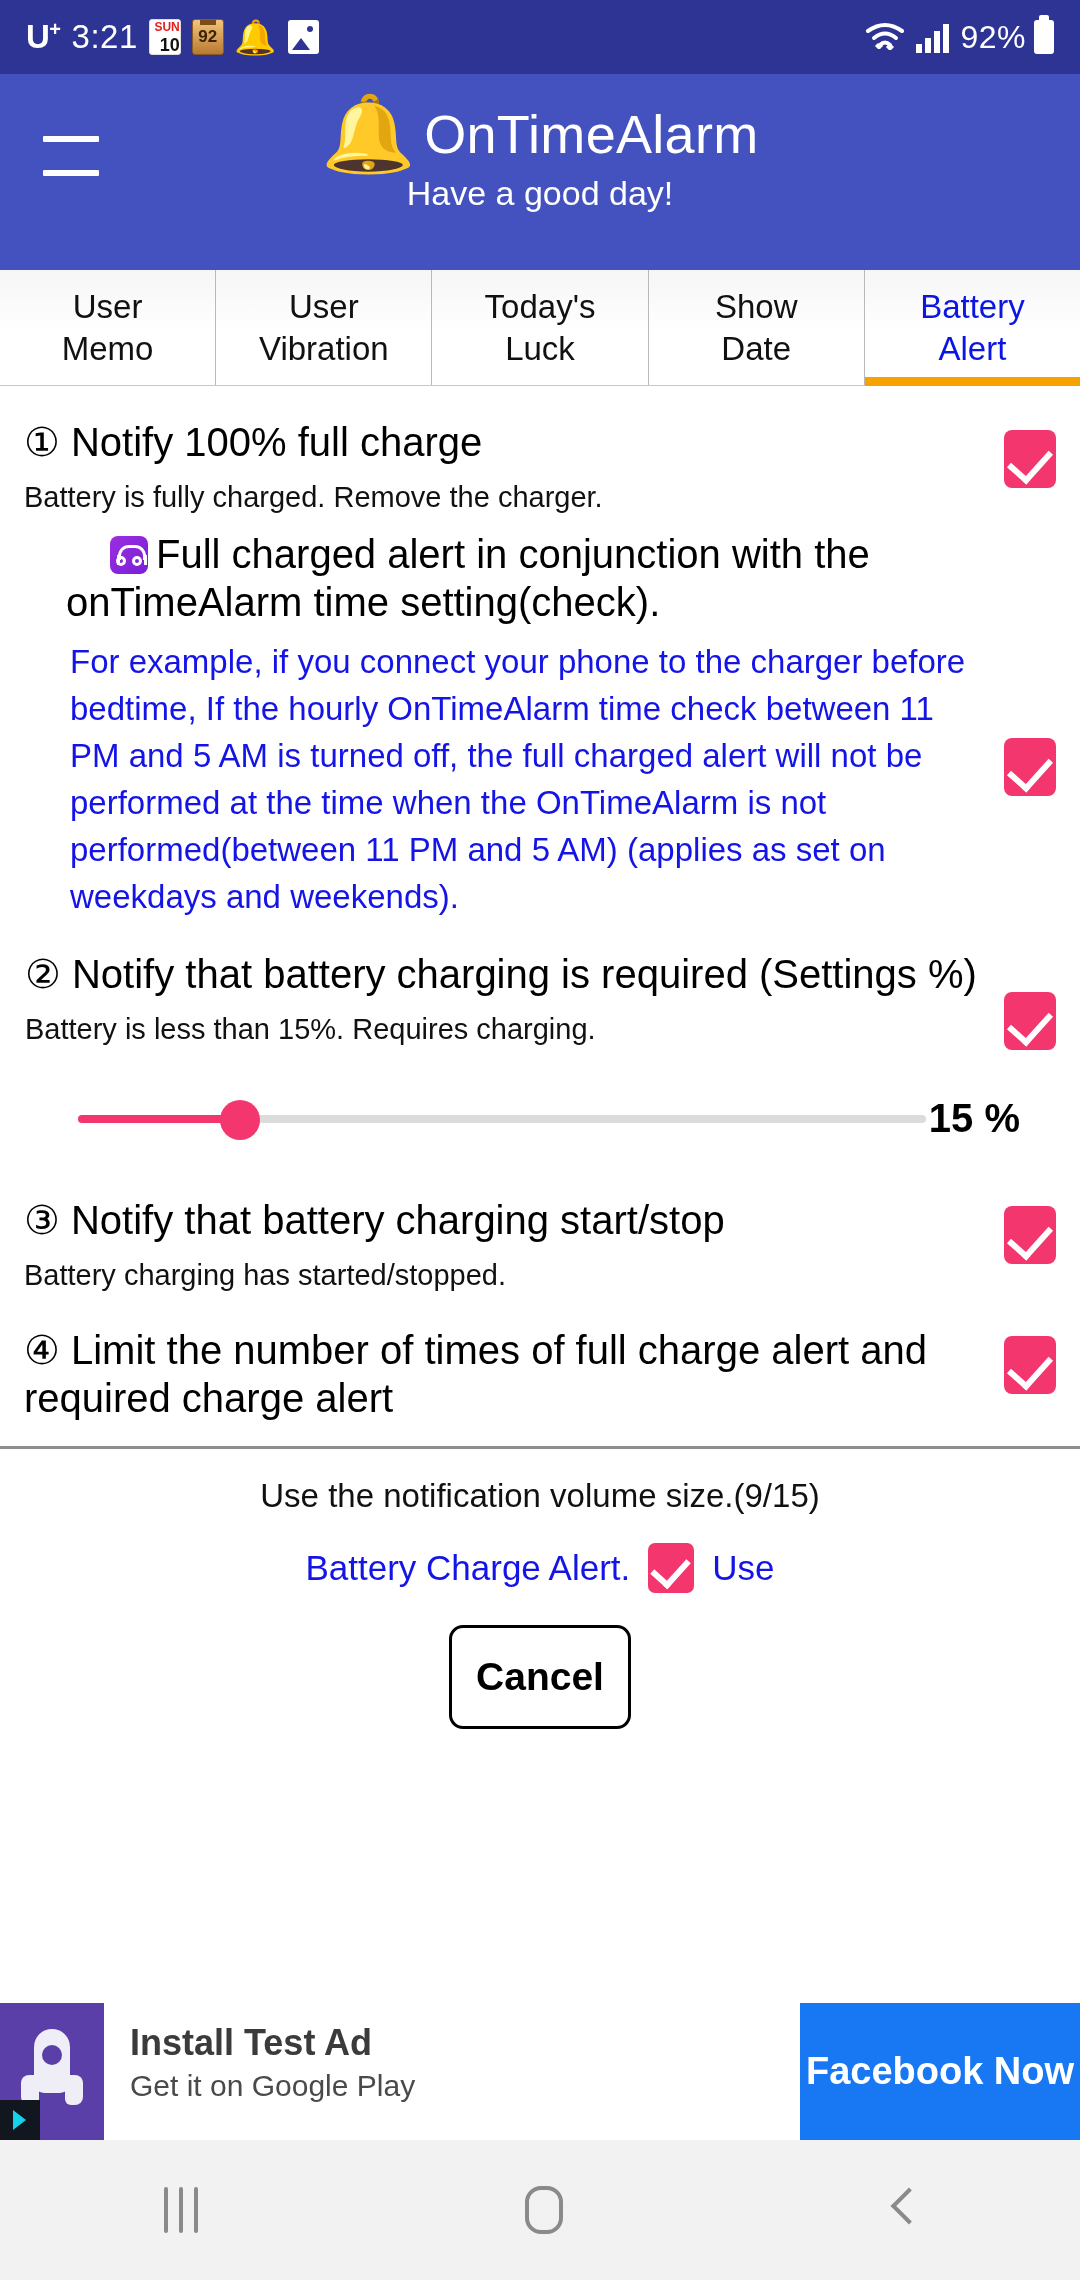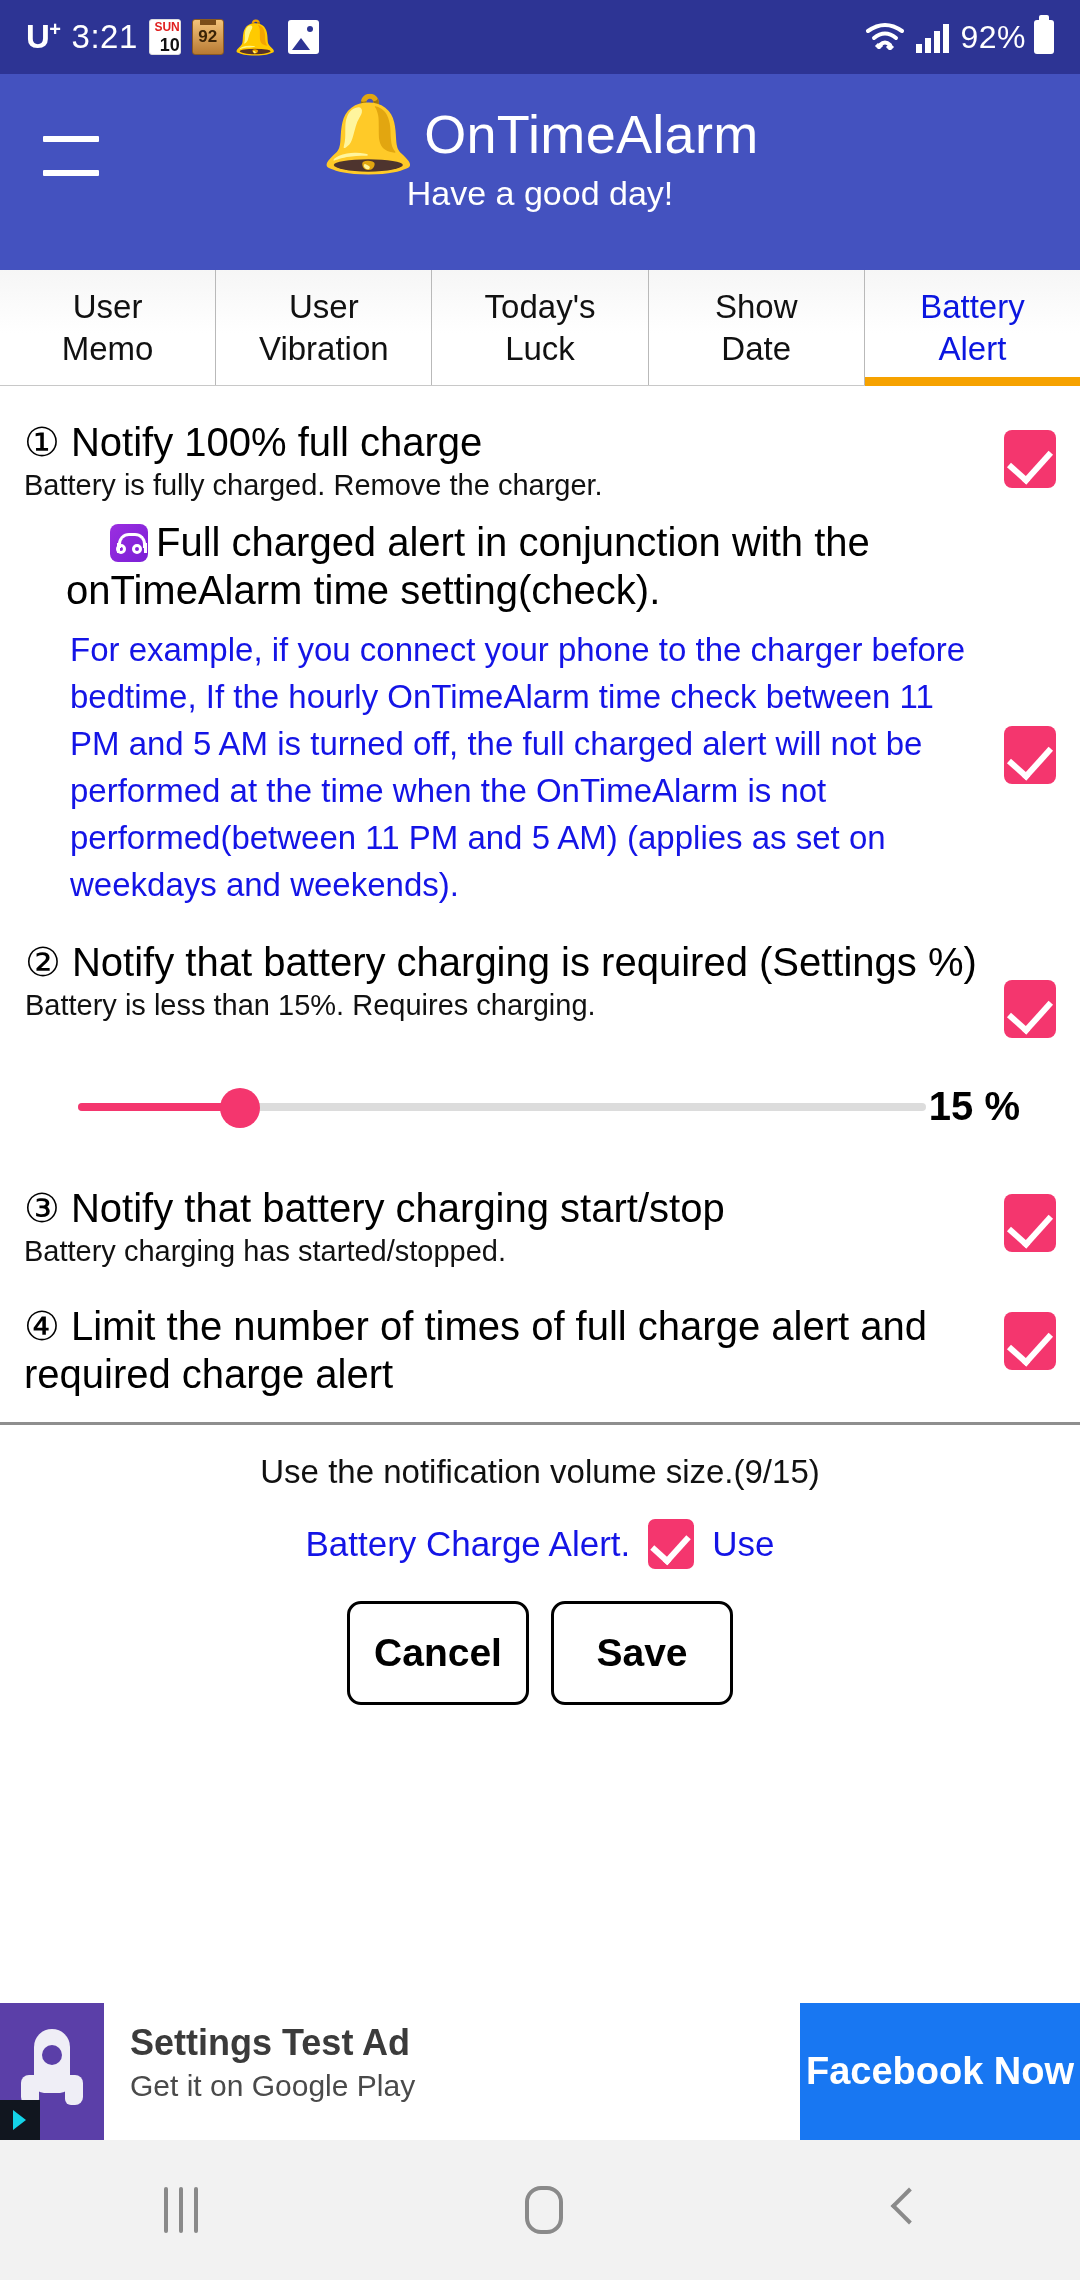--- a/index.html
+++ b/index.html
@@ -110,21 +110,21 @@
   .chk::after{
     content:""; position:absolute; left:13px; top:11px;
     width:20px; height:34px; border:6px solid #fff;
     border-top:none; border-left:none; transform:rotate(42deg);
   }
   .chk.sm { width:46px; height:50px; border-radius:7px; }
   .chk.sm::after{ left:11px; top:8px; width:17px; height:29px; border-width:6px;
     border-top:none; border-left:none; }
 
   .h-item { font-size:40px; color:#000; line-height:48px; font-weight:400; }
-  .sub { font-size:29px; color:#111; line-height:38px; margin-top:0; }
+  .sub { font-size:29px; color:#111; line-height:38px; margin-top:12px; }
   .blue-para { font-size:33px; line-height:47px; color:#1414e6; }
 
   .hp-icon {
     display:inline-block; width:38px; height:38px; border-radius:8px;
     background:linear-gradient(135deg,#9b2ee0,#7a1fd6);
     position:relative; vertical-align:-6px; margin-right:8px;
   }
   .hp-icon::before{
     content:""; position:absolute; left:8px; top:9px; width:22px; height:12px;
     border:3.5px solid #fff; border-bottom:none; border-radius:11px 11px 0 0;
@@ -351,36 +351,35 @@
     <div class="footline" style="padding-top:28px;">Use the notification volume size.(9/15)</div>
 
     <div class="userow" style="padding-top:28px;">
       <div class="lbl">Battery Charge Alert.</div>
       <div class="chk sm"></div>
       <div class="lbl">Use</div>
     </div>
 
     <div class="btns" style="padding-top:32px;">
       <div class="btn">Cancel</div>
-      <div class="btn">Save</div>
     </div>
   </div>
 
   <div class="ad" style="position:absolute; left:0; top:2003px; width:1080px;">
     <div class="ad-icon">
       <div class="rocket">
         <div class="body"></div>
           <div class="porthole"></div>
         <div class="finL"></div>
           <div class="finR"></div>
       </div>
       <div class="ad-badge"></div>
     </div>
     <div class="ad-text">
-      <div class="ad-title">Settings Test Ad</div>
+      <div class="ad-title">Install Test Ad</div>
       <div class="ad-sub">Get it on Google Play</div>
     </div>
     <div class="ad-cta">Facebook Now</div>
   </div>
 
   <div class="gap" style="position:absolute; left:0; top:2140px; width:1080px; height:0;"></div>
 
   <div class="navbar" style="position:absolute; left:0; top:2140px; width:1080px;">
     <div class="nav-recent">
         <i></i>

